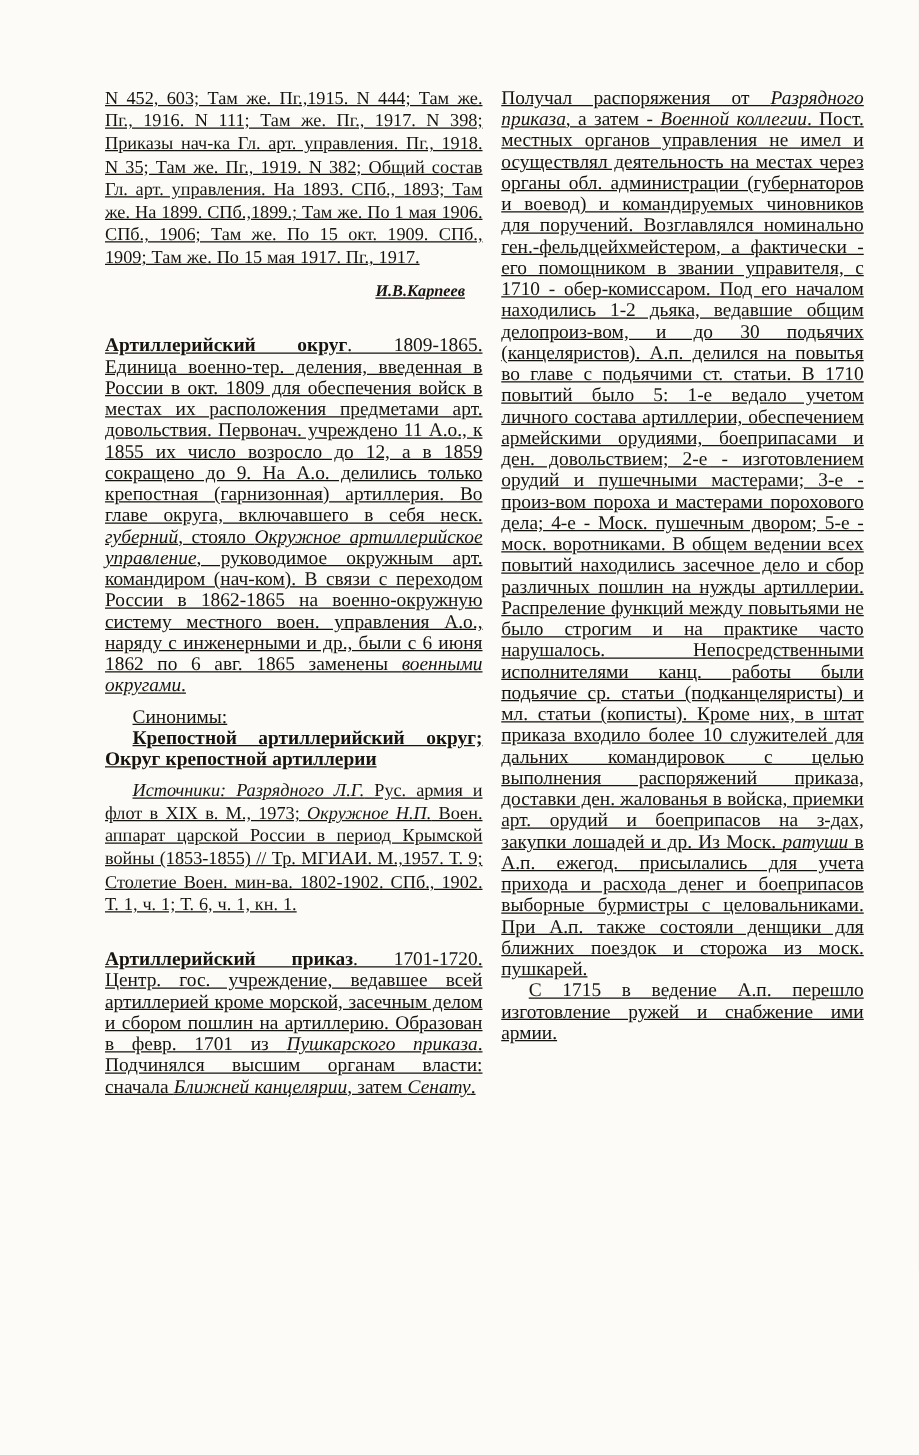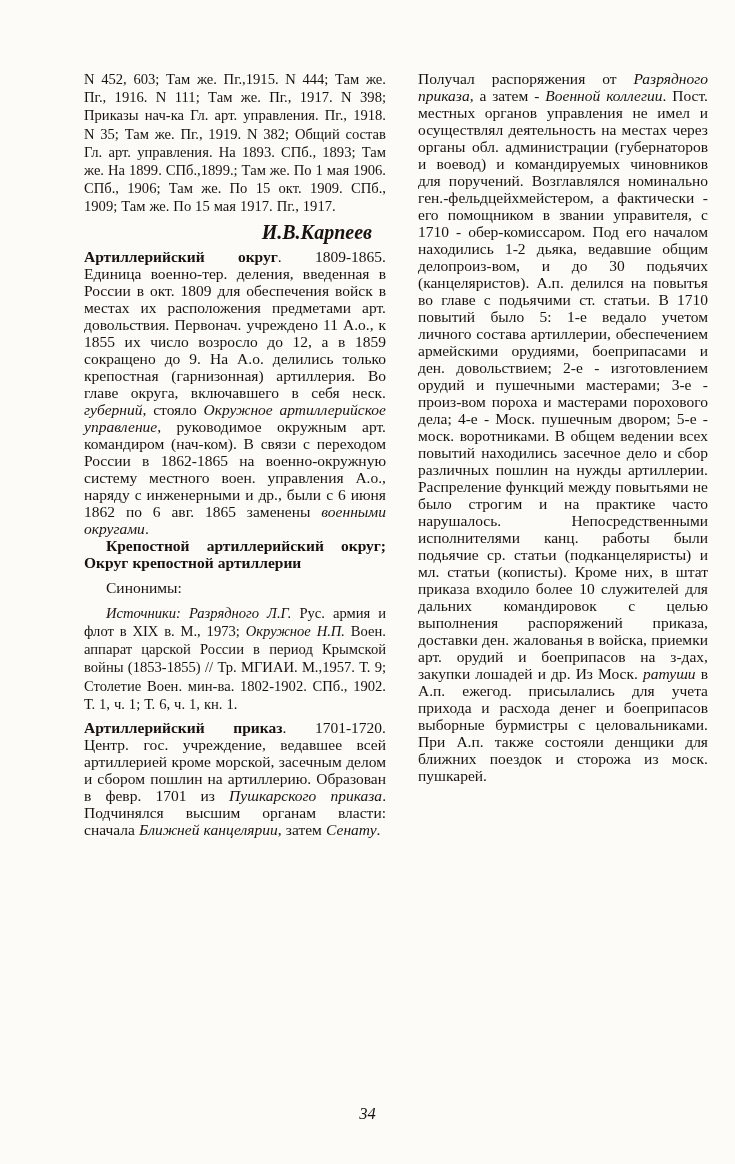--- a/index.html
+++ b/index.html
@@ -15,21 +15,22 @@
     box-sizing: border-box;
     background: #fcfbf7;
     color: #17140f;
     font-family: "Liberation Serif", "DejaVu Serif", serif;
     padding: 70px 36px 0 84px;
     overflow: hidden;
   }
   .columns {
     display: grid;
     grid-template-columns: 302px 290px;
-    column-gap: 32px;
+    column-gap: 15px;
+    text-decoration: underline;
   }
   .para {
     margin: 0;
     text-align: justify;
     font-size: 15.5px;
     line-height: 17px;
     hyphens: auto;
     -webkit-hyphens: auto;
     word-spacing: 0.02em;
   }
@@ -37,24 +38,24 @@
   .refs, .sources {
     font-size: 14.6px;
     line-height: 18.2px;
   }
   .sources { margin-top: 8px; }
   .author {
     margin: 7px 14px 0 0;
     text-align: right;
     font-weight: 700;
     font-style: italic;
-    font-size: 20px;
+    font-size: 13px;
     line-height: 19.2px;
   }
-  .article-gap { margin-top: 6px; }
+  .article-gap { margin-top: 26px; }
   .synonyms-label { margin-top: 8px; }
   .page-number {
     position: absolute;
     left: 0;
     right: 0;
     bottom: 40px;
     text-align: center;
     font-size: 16.5px;
     font-style: italic;
     color: #17140f;
@@ -66,27 +67,27 @@
 <body>
 
 <div class="page">
   <div class="columns">
 
     <div class="col">
       <p class="para refs"><span>N 452, 603; Там же. Пг.,1915. N 444; Там же. Пг., 1916. N 111; Там же. Пг., 1917. N 398; Приказы нач-ка Гл. арт. управления. Пг., 1918. N 35; Там же. Пг., 1919. N 382; Общий состав Гл. арт. управления. На 1893. СПб., 1893; Там же. На 1899. СПб.,1899.; Там же. По 1 мая 1906. СПб., 1906; Там же. По 15 окт. 1909. СПб., 1909; Там же. По 15 мая 1917. Пг., 1917.</span></p>
       <p class="author">И.В.Карпеев</p>
 
       <p class="para article-gap"><span class="b">Артиллерийский округ</span><span>. 1809-1865. Единица военно-тер. деления, введенная в России в окт. 1809 для обеспечения войск в местах их расположения предметами арт. довольствия. Первонач. учреждено 11 А.о., к 1855 их число возросло до 12, а в 1859 сокращено до 9. На А.о. делились только крепостная (гарнизонная) артиллерия. Во главе округа, включавшего в себя неск. </span><span class="i">губерний</span><span>, стояло </span><span class="i">Окружное артиллерийское управление</span><span>, руководимое окружным арт. командиром (нач-ком). В связи с переходом России в 1862-1865 на военно-окружную систему местного воен. управления А.о., наряду с инженерными и др., были с 6 июня 1862 по 6 авг. 1865 заменены </span><span class="i">военными округами</span><span>.</span></p>
+      <p class="para indent synonyms-label">Синонимы:</p>
       <p class="para indent"><span class="b">Крепостной артиллерийский округ; Округ крепостной артиллерии</span></p>
-      <p class="para indent synonyms-label">Синонимы:</p>
       <p class="para indent sources"><span class="i">Источники: Разрядного Л.Г.</span><span> Рус. армия и флот в XIX в. М., 1973; </span><span class="i">Окружное Н.П.</span><span> Воен. аппарат царской России в период Крымской войны (1853-1855) // Тр. МГИАИ. М.,1957. Т. 9; Столетие Воен. мин-ва. 1802-1902. СПб., 1902. Т. 1, ч. 1; Т. 6, ч. 1, кн. 1.</span></p>
 
       <p class="para article-gap"><span class="b">Артиллерийский приказ</span><span>. 1701-1720. Центр. гос. учреждение, ведавшее всей артиллерией кроме морской, засечным делом и сбором пошлин на артиллерию. Образован в февр. 1701 из </span><span class="i">Пушкарского приказа</span><span>. Подчинялся высшим органам власти: сначала </span><span class="i">Ближней канцелярии</span><span>, затем </span><span class="i">Сенату</span><span>.</span></p>
     </div>
 
     <div class="col">
       <p class="para"><span>Получал распоряжения от </span><span class="i">Разрядного приказа</span><span>, а затем - </span><span class="i">Военной коллегии</span><span>. Пост. местных органов управления не имел и осуществлял деятельность на местах через органы обл. администрации (губернаторов и воевод) и командируемых чиновников для поручений. Возглавлялся номинально ген.-фельдцейхмейстером, а фактически - его помощником в звании управителя, с 1710 - обер-комиссаром. Под его началом находились 1-2 дьяка, ведавшие общим делопроиз-вом, и до 30 подьячих (канцеляристов). А.п. делился на повытья во главе с подьячими ст. статьи. В 1710 повытий было 5: 1-е ведало учетом личного состава артиллерии, обеспечением армейскими орудиями, боеприпасами и ден. довольствием; 2-е - изготовлением орудий и пушечными мастерами; 3-е - произ-вом пороха и мастерами порохового дела; 4-е - Моск. пушечным двором; 5-е - моск. воротниками. В общем ведении всех повытий находились засечное дело и сбор различных пошлин на нужды артиллерии. Распреление функций между повытьями не было строгим и на практике часто нарушалось. Непосредственными исполнителями канц. работы были подьячие ср. статьи (подканцеляристы) и мл. статьи (кописты). Кроме них, в штат приказа входило более 10 служителей для дальних командировок с целью выполнения распоряжений приказа, доставки ден. жалованья в войска, приемки арт. орудий и боеприпасов на з-дах, закупки лошадей и др. Из Моск. </span><span class="i">ратуши</span><span> в А.п. ежегод. присылались для учета прихода и расхода денег и боеприпасов выборные бурмистры с целовальниками. При А.п. также состояли денщики для ближних поездок и сторожа из моск. пушкарей.</span></p>
+      <p class="para indent"><span>С 1715 в ведение А.п. перешло изготовление ружей и снабжение ими армии.</span></p>
     </div>
 
   </div>
 
-  <div class="page-number">34</div>
 </div>
 
 </body></html>

